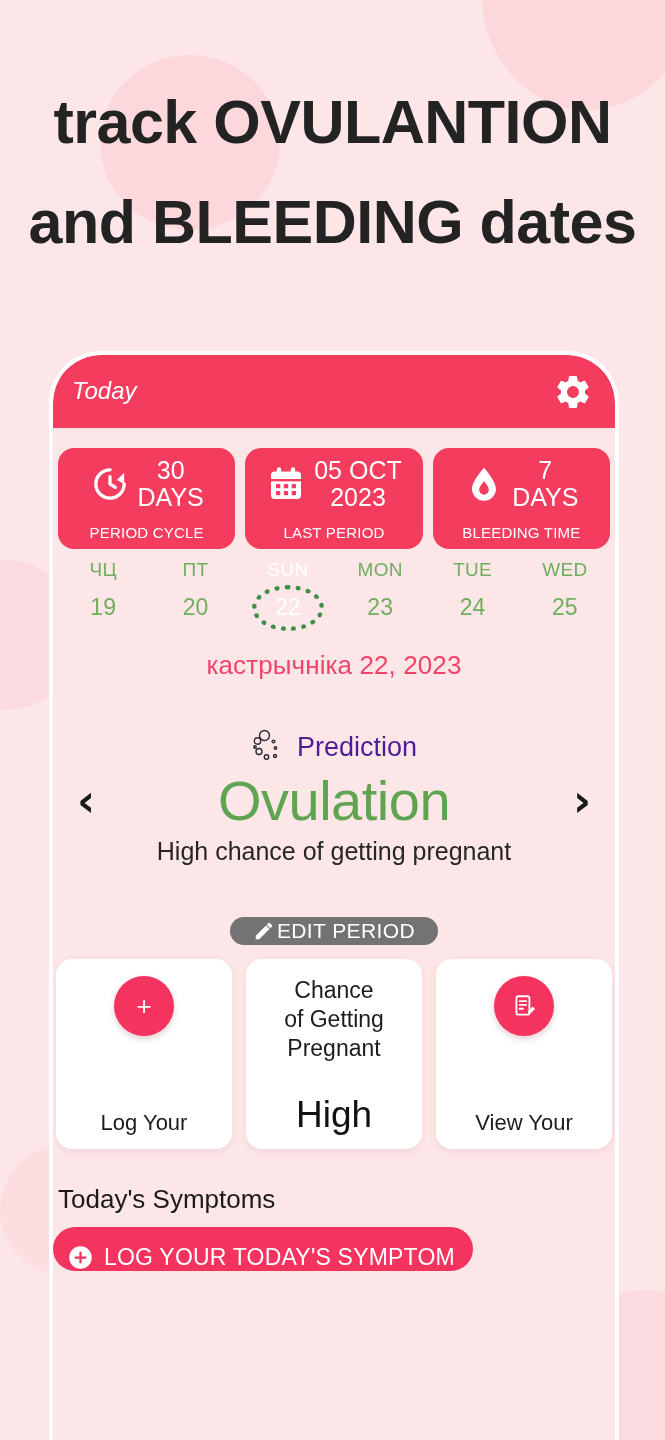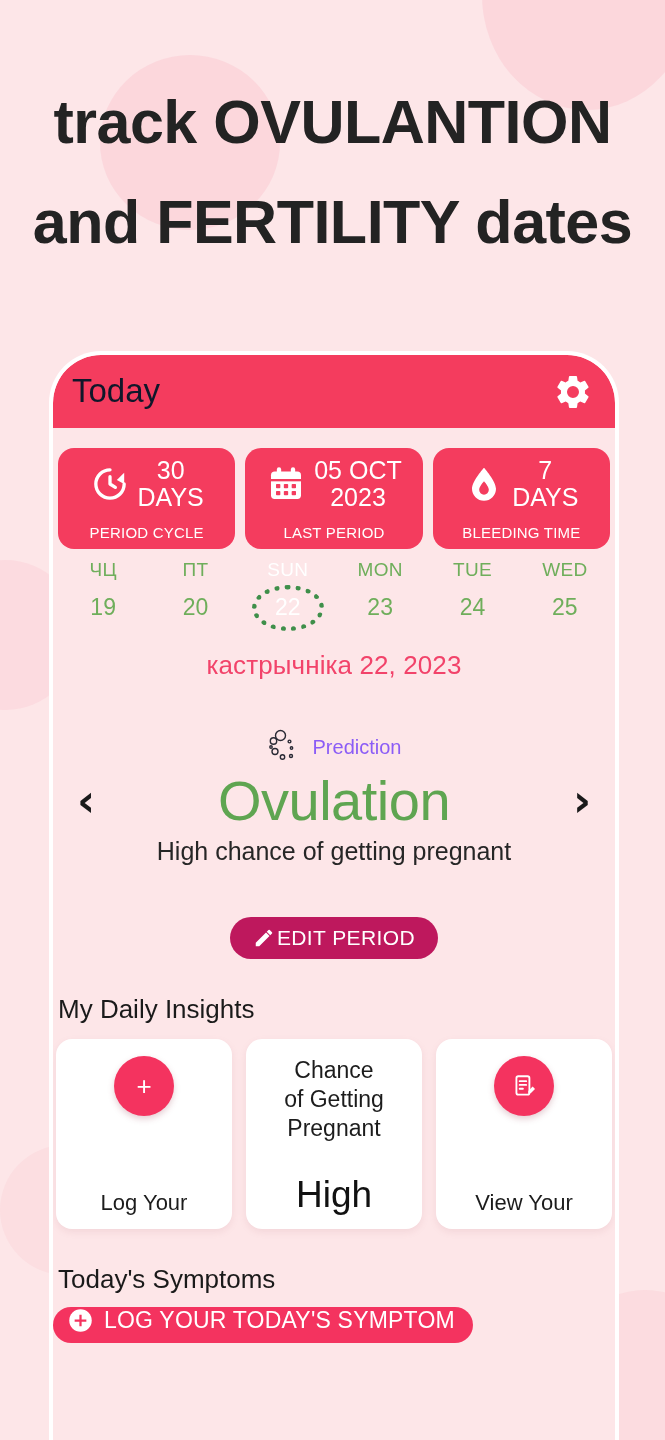--- a/index.html
+++ b/index.html
@@ -53,21 +53,21 @@
   
   .app-header {
     height:73px;
     background:#f43c5e;
     border-top-left-radius:48px;
     border-top-right-radius:48px;
     display:flex; align-items:center;
     justify-content:space-between;
     padding:0 22px 0 19px;
   }
-  .app-title { color:#0f172a; font-size:33px; font-weight:400; line-height:1; margin-top:-2px;}
+  .app-title { color:#ffffff; font-size:24px; font-weight:400; line-height:1; margin-top:-2px;font-style:italic;}
   .gear-icon { width:40px; height:40px; display:block; }
 
   
   .stats-row {
     display:flex; gap:10px;
     padding:20px 5px 0 5px;
   }
   .stat-card {
     flex:1; background:#f43c5e; border-radius:16px;
     padding:9px 6px 8px 6px;
@@ -104,42 +104,42 @@
     text-align:center; color:#f2436a; font-size:26px;
     margin-top:19px; letter-spacing:.1px;
   }
 
   
   .pred-head {
     display:flex; align-items:center; justify-content:center;
     gap:10px; margin-top:47px;
   }
   .bubbles-icon { width:36px; height:38px; }
-  .pred-label { font-size:20px; color:#8b5cf6; }
+  .pred-label { font-size:27px; color:#4c1d95; }
 
   .pred-row {
     display:flex; align-items:center; justify-content:space-between;
     padding:0 18px; margin-top:2px;
   }
   .chev {
     font-size:44px; color:#1a1a1a; line-height:1;
     font-family:"DejaVu Sans", sans-serif; font-weight:600;
     width:30px; text-align:center;
   }
   .pred-main { font-size:56px; color:#5fa551; letter-spacing:-.5px; }
   .pred-sub {
     text-align:center; font-size:25px; color:#262626;
     margin-top:4px;
   }
 
   
   .edit-wrap { display:flex; justify-content:center; margin-top:51px; }
   .edit-btn {
-    background:#be185d; color:#ffffff; border:none;
-    border-radius:22px; height:42px; padding:0 23px;
+    background:#737373; color:#ffffff; border:none;
+    border-radius:22px; height:28px; padding:0 23px;
     display:inline-flex; align-items:center; gap:2px;
     font-size:21px; letter-spacing:.4px; cursor:pointer;
     font-family:"Liberation Sans", sans-serif;
   }
   .pencil-icon { width:22px; height:22px; }
 
   
   .sec-title {
     font-size:26px; color:#1a1a1a; padding-left:5px; margin-top:35px;
   }
@@ -164,42 +164,42 @@
     white-space:pre-line;
   }
   .ins-big { font-size:37px; color:#111111;margin-top:24px; }
   .plus-glyph { color:#ffffff; font-size:26px; line-height:1; font-weight:300;}
   .note-icon { width:26px; height:26px; }
 
   
   .symptom-btn {
     margin-top:12px; margin-left:0;
     background:#f4335f; color:#ffffff; border:none;
-    border-radius:22px; height:36px; padding:0 18px 0 14px;
-    display:inline-flex; align-items:flex-start; gap:10px;
+    border-radius:22px; height:44px; padding:0 18px 0 14px;
+    display:inline-flex; align-items:flex-end; gap:10px;
     font-size:23px; letter-spacing:.2px; cursor:pointer;
     font-family:"Liberation Sans", sans-serif;
   }
   .plus-circle-icon { width:27px; height:27px; }
 </style>
 </head>
 <body>
 
 <div class="blob b1"></div>
 <div class="blob b2"></div>
 <div class="blob b3"></div>
 <div class="blob b4"></div>
 <div class="blob b5"></div>
 <div class="blob b6"></div>
 <div class="blob b7"></div>
 <div class="blob b8"></div>
 
 <div class="headline">
   <div class="line">track OVULANTION</div>
-  <div class="line">and FERTILITY dates</div>
+  <div class="line">and BLEEDING dates</div>
 </div>
 
 <div class="phone">
 
   
   <div class="app-header">
     <div class="app-title">Today</div>
     <span class="gear-icon">
       <svg viewBox="0 0 24 24" width="40" height="40" fill="#ffffff">
         <path d="M19.14 12.94a7.07 7.07 0 0 0 0-1.88l2.03-1.58a.5.5 0 0 0 .12-.64l-1.92-3.32a.5.5 0 0 0-.6-.22l-2.39.96a7.3 7.3 0 0 0-1.62-.94l-.36-2.54a.5.5 0 0 0-.5-.42h-3.84a.5.5 0 0 0-.5.42l-.36 2.54c-.58.24-1.12.56-1.62.94l-2.39-.96a.5.5 0 0 0-.6.22L2.67 8.84a.5.5 0 0 0 .12.64l2.03 1.58a7.07 7.07 0 0 0 0 1.88l-2.03 1.58a.5.5 0 0 0-.12.64l1.92 3.32c.13.22.38.31.6.22l2.39-.96c.5.38 1.04.7 1.62.94l.36 2.54c.04.24.25.42.5.42h3.84c.25 0 .46-.18.5-.42l.36-2.54c.58-.24 1.12-.56 1.62-.94l2.39.96c.22.09.47 0 .6-.22l1.92-3.32a.5.5 0 0 0-.12-.64l-2.03-1.58zM12 15.6A3.6 3.6 0 1 1 12 8.4a3.6 3.6 0 0 1 0 7.2z"></path>
@@ -338,21 +338,20 @@
       <span class="pencil-icon">
         <svg viewBox="0 0 24 24" width="22" height="22" fill="#ffffff">
           <path d="M3 17.2V21h3.8L18 9.8 14.2 6 3 17.2zM20.7 7.1a1 1 0 0 0 0-1.4l-2.4-2.4a1 1 0 0 0-1.4 0l-1.9 1.9L18.8 9l1.9-1.9z"></path>
         </svg>
       </span>
       <span>EDIT PERIOD</span>
     </button>
   </div>
 
   
-  <div class="sec-title">My Daily Insights</div>
   <div class="insights">
 
     <div class="ins-card">
       <span class="ins-circle">
         <span class="plus-glyph">+</span>
       </span>
       <span class="ins-spacer"></span>
       <span class="ins-label">Log Your</span>
     </div>
 

